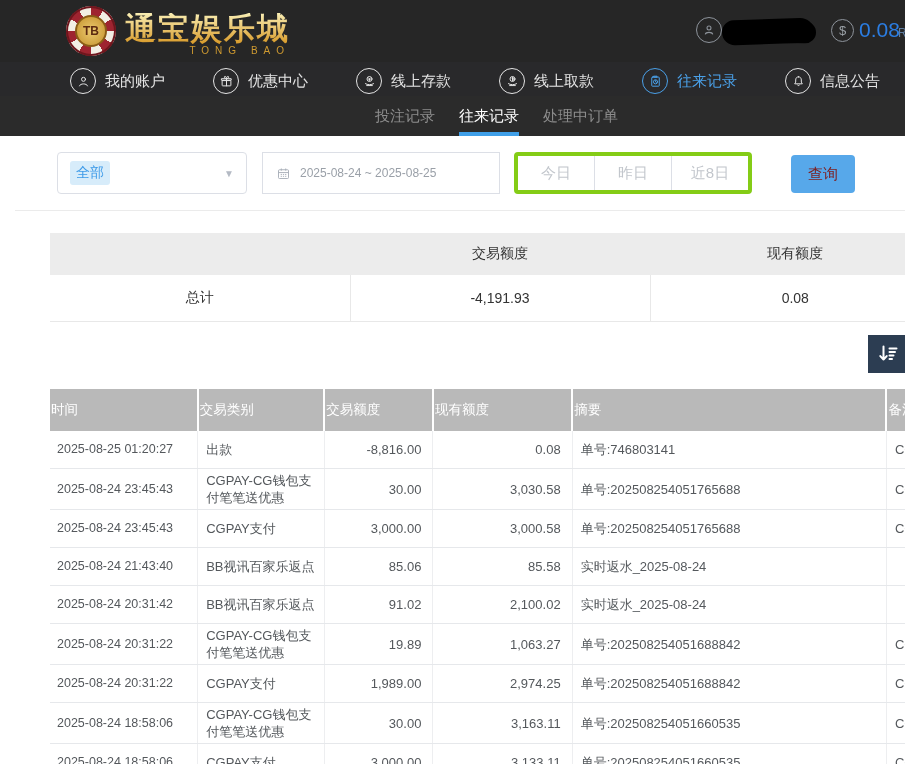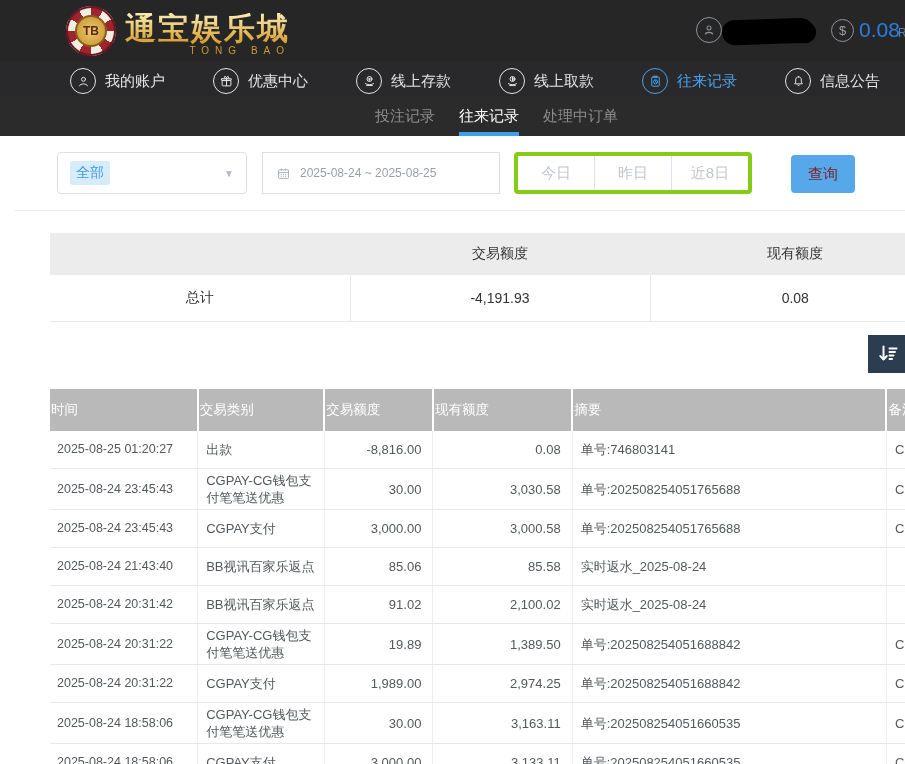--- a/index.html
+++ b/index.html
@@ -303,21 +303,21 @@
           <td class="c-amt">91.02</td>
           <td class="c-bal">2,100.02</td>
           <td class="c-sum">实时返水_2025-08-24</td>
           <td class="c-remark"></td>
         </tr>
 
         <tr>
           <td class="c-time">2025-08-24 20:31:22</td>
           <td class="c-type">CGPAY-CG钱包支付笔笔送优惠</td>
           <td class="c-amt">19.89</td>
-          <td class="c-bal">1,389.50</td>
+          <td class="c-bal">1,063.27</td>
           <td class="c-sum">单号:202508254051688842</td>
           <td class="c-remark">CG钱包</td>
         </tr>
 
         <tr>
           <td class="c-time">2025-08-24 20:31:22</td>
           <td class="c-type">CGPAY支付</td>
           <td class="c-amt">1,989.00</td>
           <td class="c-bal">2,974.25</td>
           <td class="c-sum">单号:202508254051688842</td>

